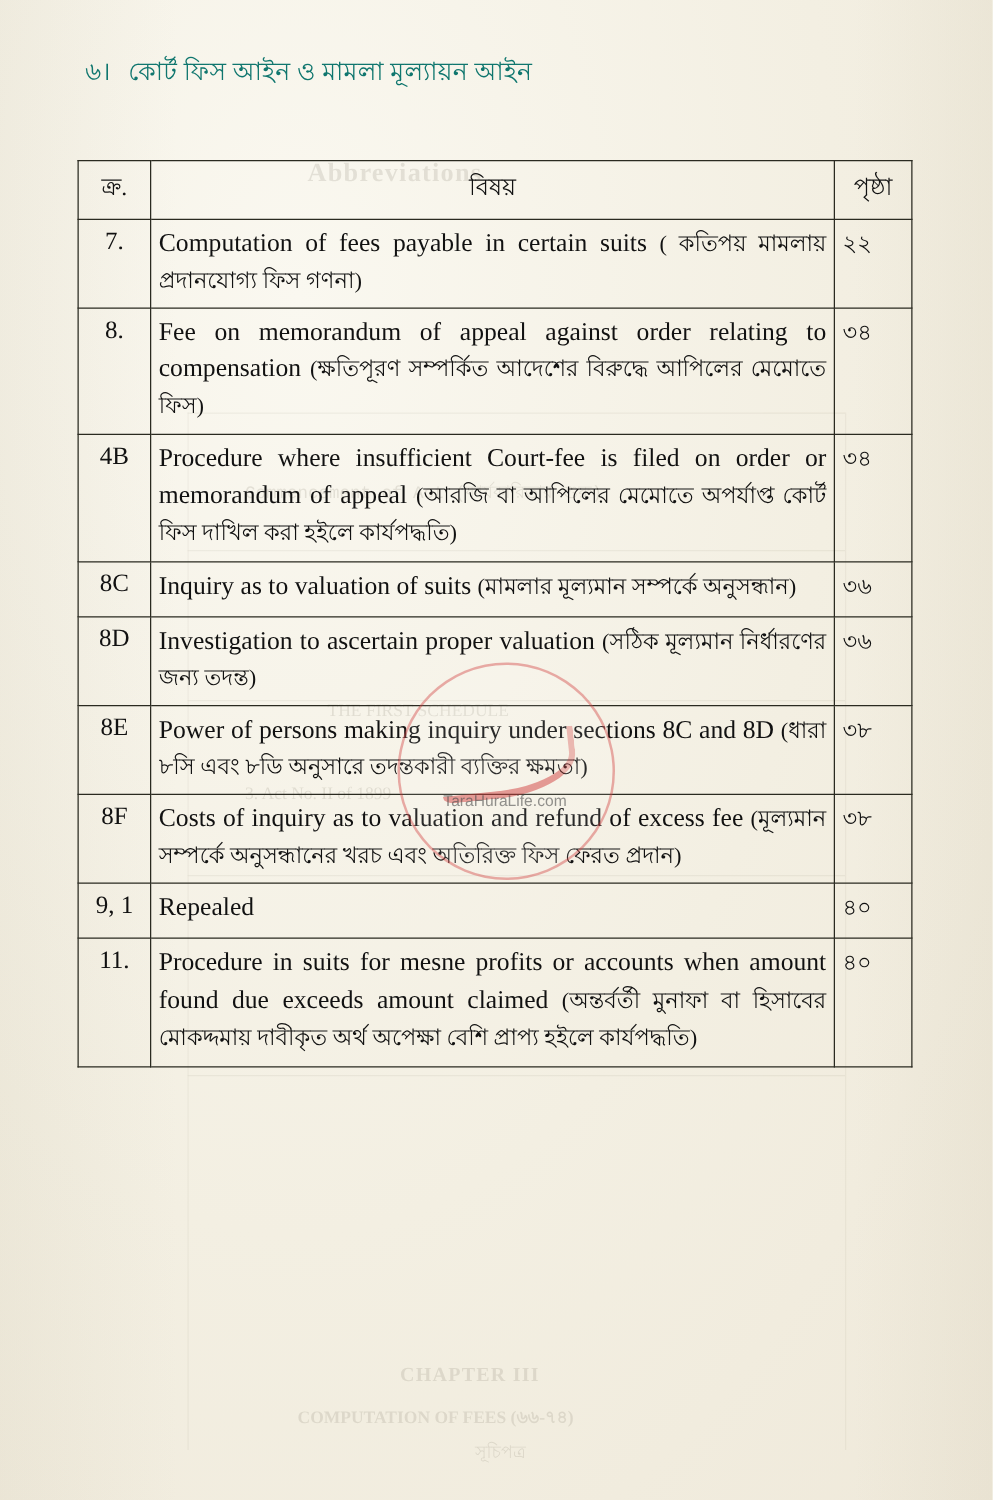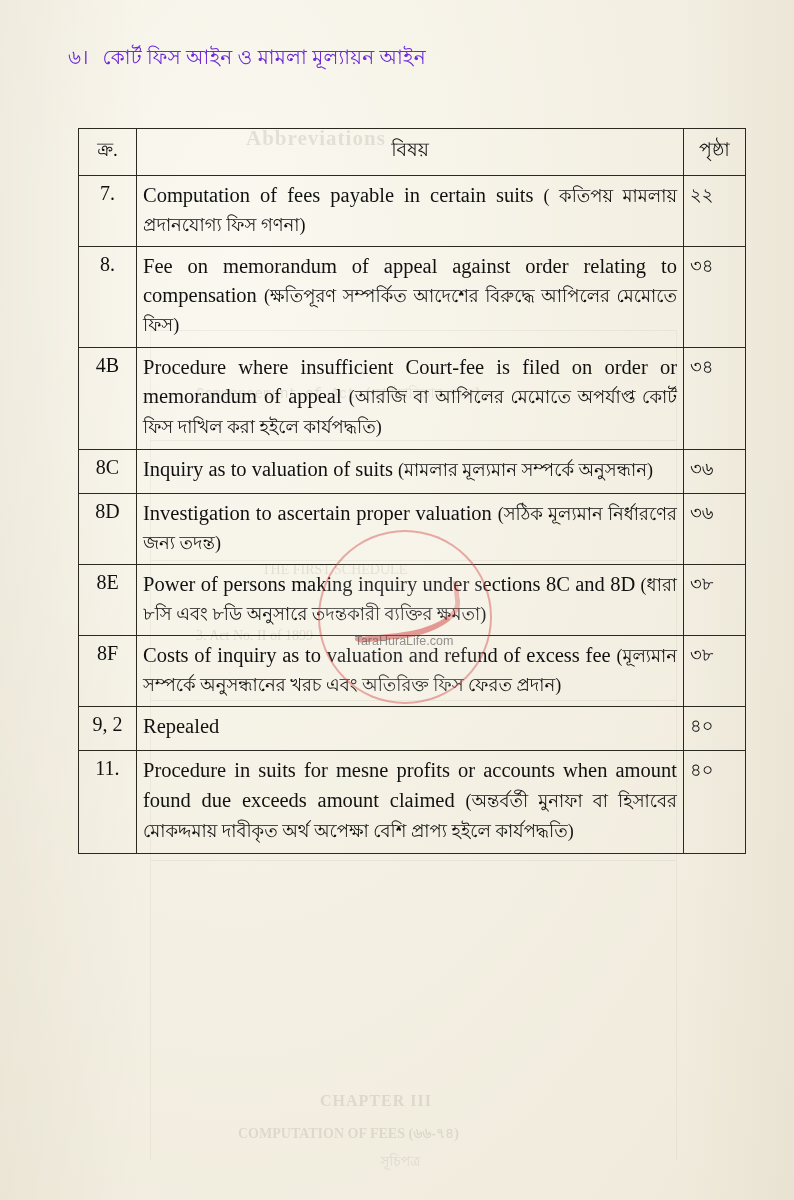--- a/index.html
+++ b/index.html
@@ -61,33 +61,32 @@
     border-left: 1px solid rgba(90,80,55,0.45);
   }
 
   
   .header {
     position: absolute;
     top: 42px;
     left: 68px;
     font-size: 20px;
     letter-spacing: 0.2px;
-    color: #6d28d9;
+    color: #0f766e;
   }
   .header .num { margin-right: 14px; }
 
   
   .toc-table {
     position: absolute;
     top: 128px;
     left: 62px;
     width: 668px;
     border-collapse: collapse;
     table-layout: fixed;
-    margin-left: 16px;
   }
   .toc-table th,
   .toc-table td {
     border: 1px solid #2a2a20;
     vertical-align: top;
     padding: 5px 6px 7px 6px;
   }
   .col-sl { width: 58px; }
   .col-pg { width: 62px; }
 
@@ -243,21 +242,21 @@
       <td class="cell-sl">8E</td>
       <td class="cell-subject"><span>Power of persons making inquiry under sections 8C and 8D</span> <span class="bn">(ধারা ৮সি এবং ৮ডি অনুসারে তদন্তকারী ব্যক্তির ক্ষমতা)</span></td>
       <td class="cell-pg">৩৮</td>
     </tr>
     <tr>
       <td class="cell-sl">8F</td>
       <td class="cell-subject"><span>Costs of inquiry as to valuation and refund of excess fee</span> <span class="bn">(মূল্যমান সম্পর্কে অনুসন্ধানের খরচ এবং অতিরিক্ত ফিস ফেরত প্রদান)</span></td>
       <td class="cell-pg">৩৮</td>
     </tr>
     <tr>
-      <td class="cell-sl" style="white-space:pre-line;">9, 2</td>
+      <td class="cell-sl" style="white-space:pre-line;">9, 1</td>
       <td class="cell-subject"><span>Repealed</span></td>
       <td class="cell-pg">৪০</td>
     </tr>
     <tr class="row-tall">
       <td class="cell-sl">11.</td>
       <td class="cell-subject"><span>Procedure in suits for mesne profits or accounts when amount found due exceeds amount claimed</span> <span class="bn">(অন্তর্বর্তী মুনাফা বা হিসাবের মোকদ্দমায় দাবীকৃত অর্থ অপেক্ষা বেশি প্রাপ্য হইলে কার্যপদ্ধতি)</span></td>
       <td class="cell-pg">৪০</td>
     </tr>
   </tbody>
 </table>

